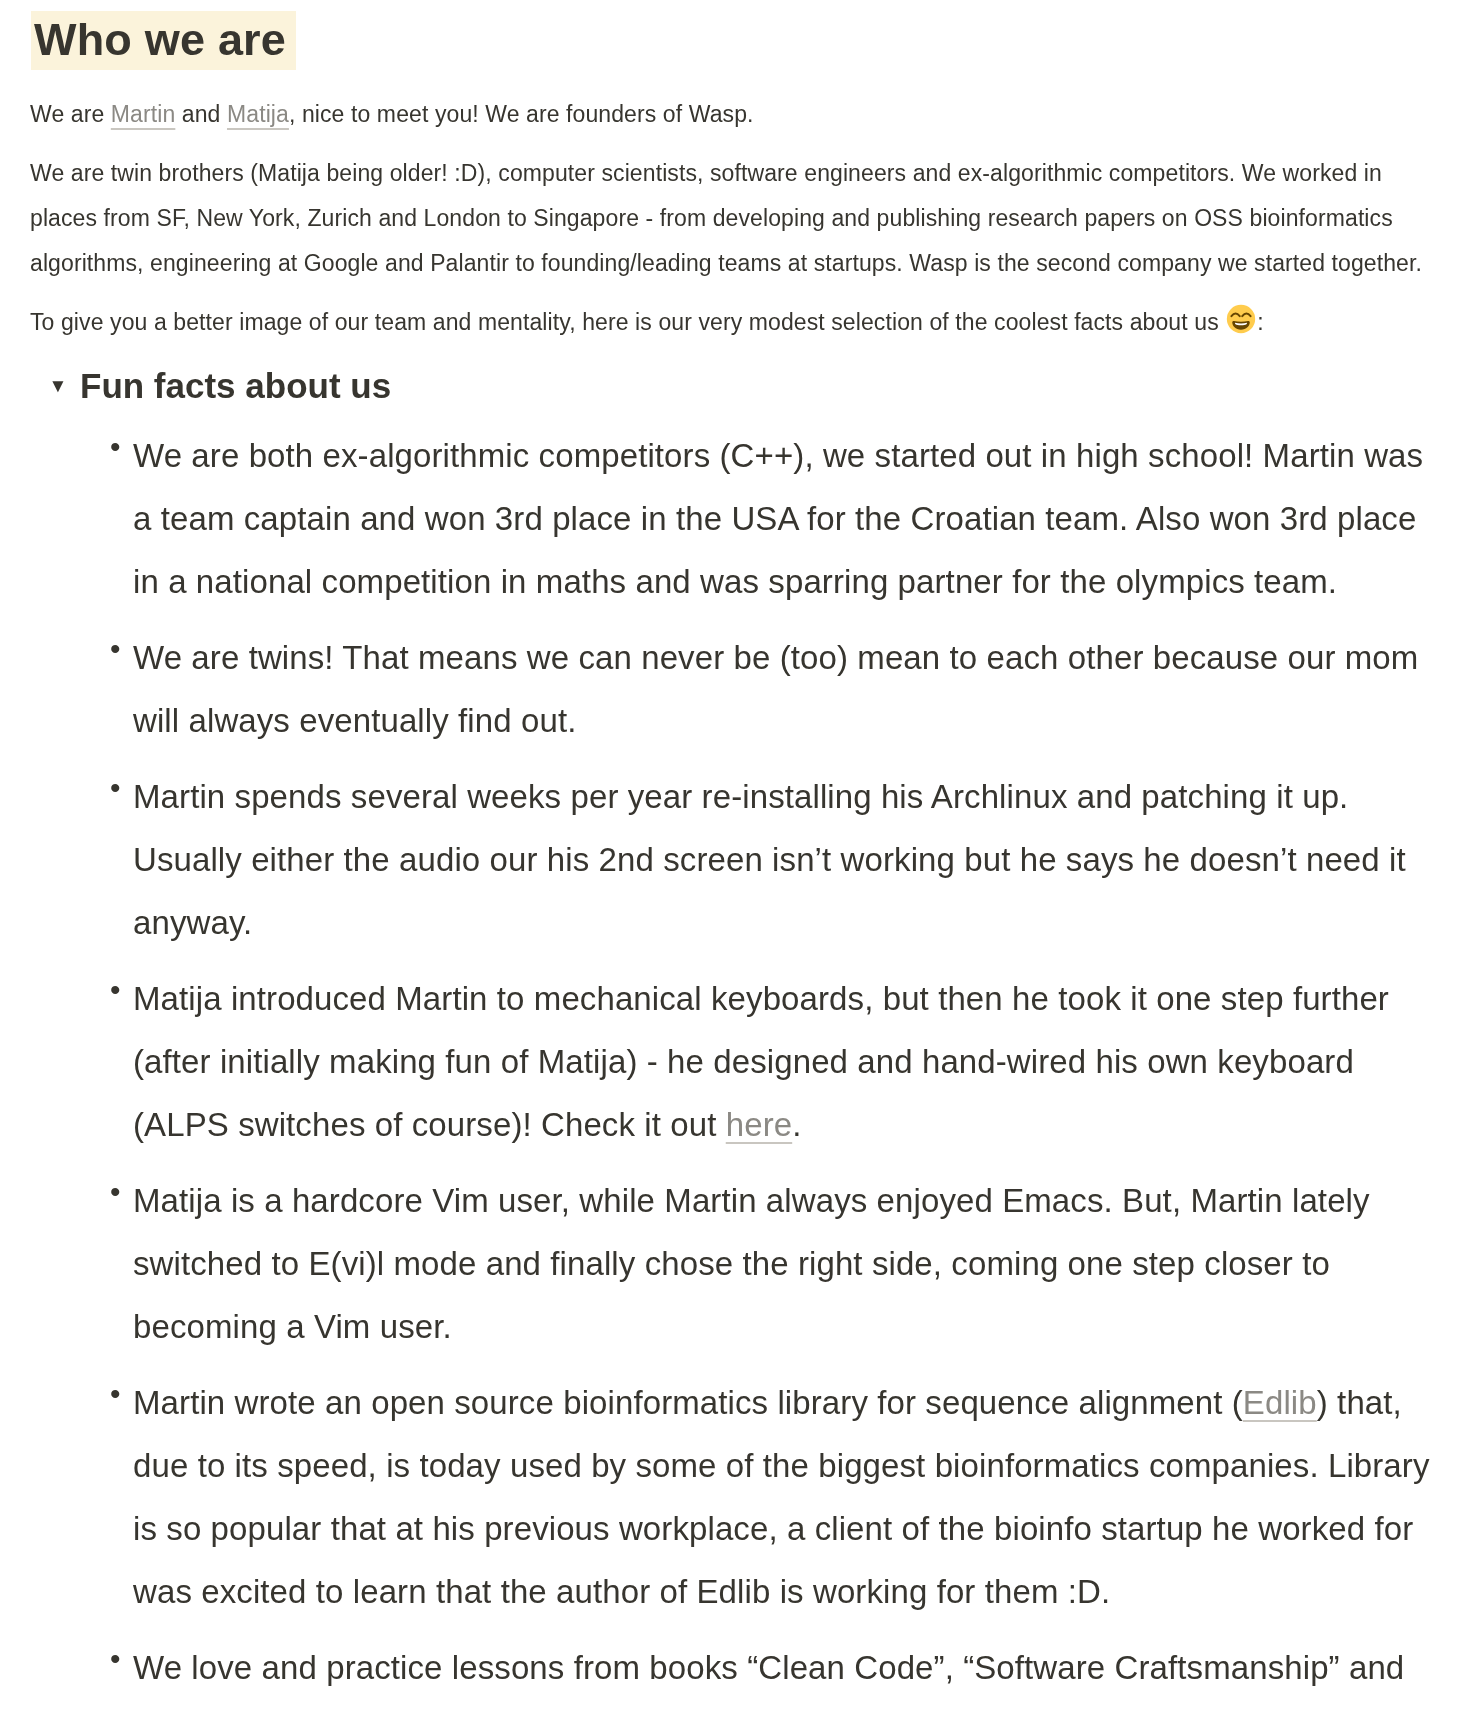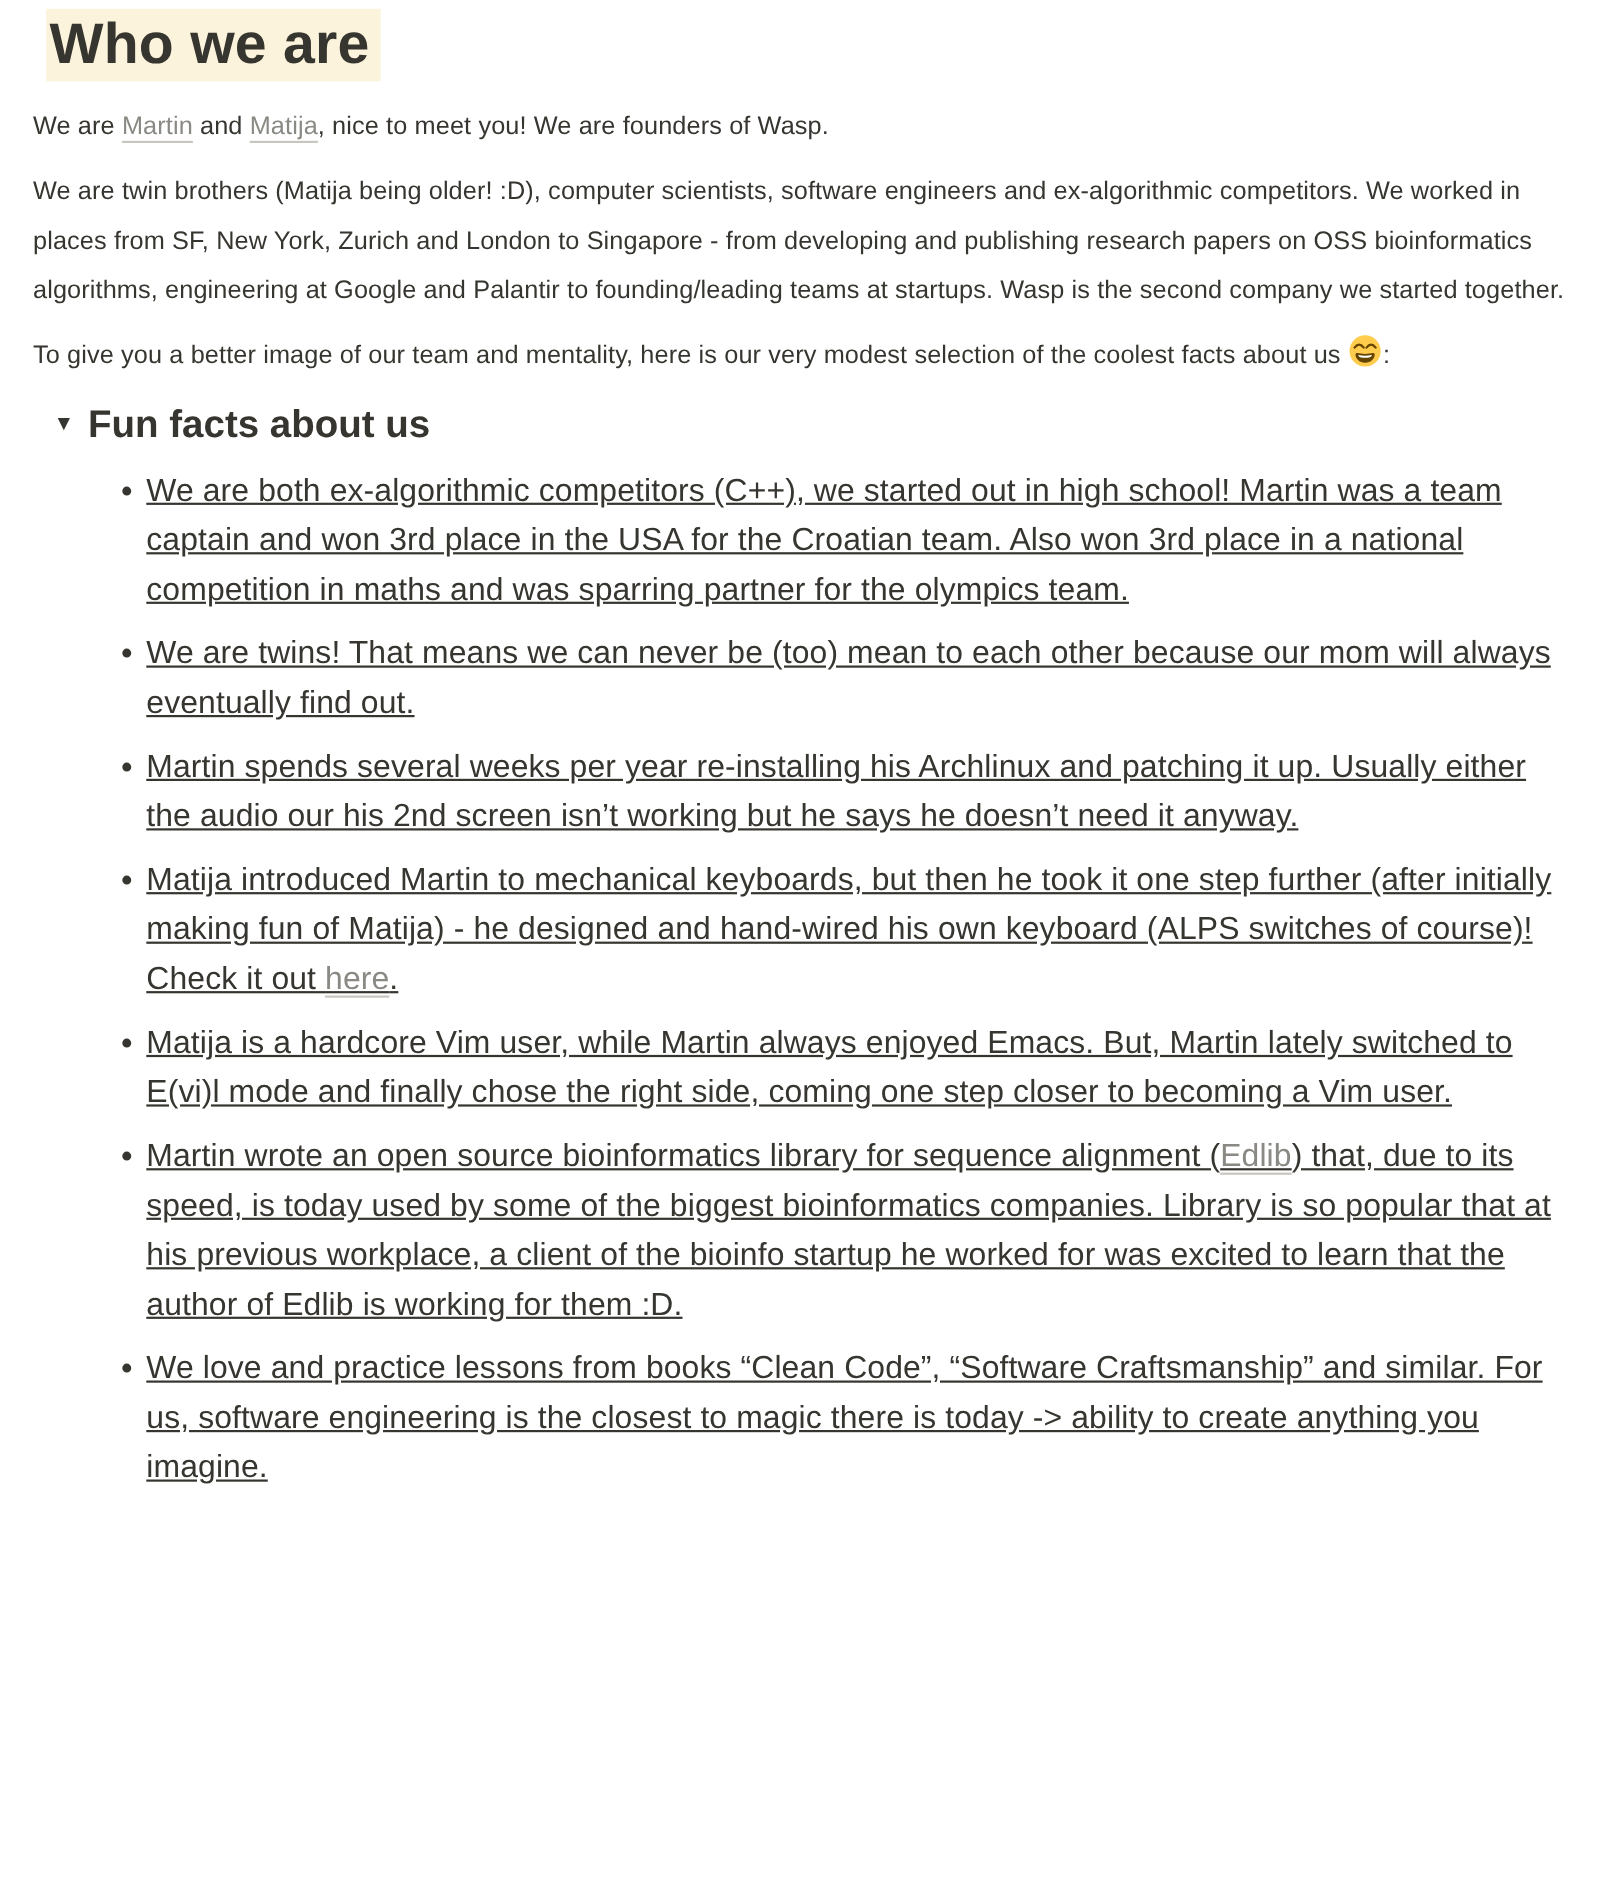--- a/index.html
+++ b/index.html
@@ -10,24 +10,24 @@
   }
   body {
     font-family: "Liberation Sans", sans-serif;
     color: #37352f;
     width: 1464px;
   }
   .page {
     padding: 10px 30px 40px 30px;
   }
   h1.page-title {
-    font-size: 52px;
+    font-size: 45px;
     line-height: 56px;
     font-weight: 700;
-    margin: 2px 0 24px 12px;
+    margin: 2px 0 24px 1px;
     letter-spacing: 0.2px;
   }
   h1.page-title .hl {
     background: #fbf3db;
     padding: 3px 10px 5px 3px;
   }
   p.para {
     font-size: 23px;
     line-height: 45px;
     margin: 14px 0;
@@ -67,25 +67,24 @@
     font-weight: 700;
   }
   ul.facts {
     list-style: none;
     margin: 16px 0 0 0;
     padding: 0;
   }
   ul.facts li {
     position: relative;
     padding-left: 103px;
-    font-size: 29px;
-    line-height: 45px;
+    font-size: 33px;
+    line-height: 63px;
     margin: 0 0 13px 0;
     letter-spacing: 0.1px;
-    text-decoration: underline;
   }
   ul.facts li::before {
     content: "\2022";
     position: absolute;
     left: 80px;
     top: 0;
     font-size: 30px;
     line-height: 45px;
     color: #37352f;
   }

